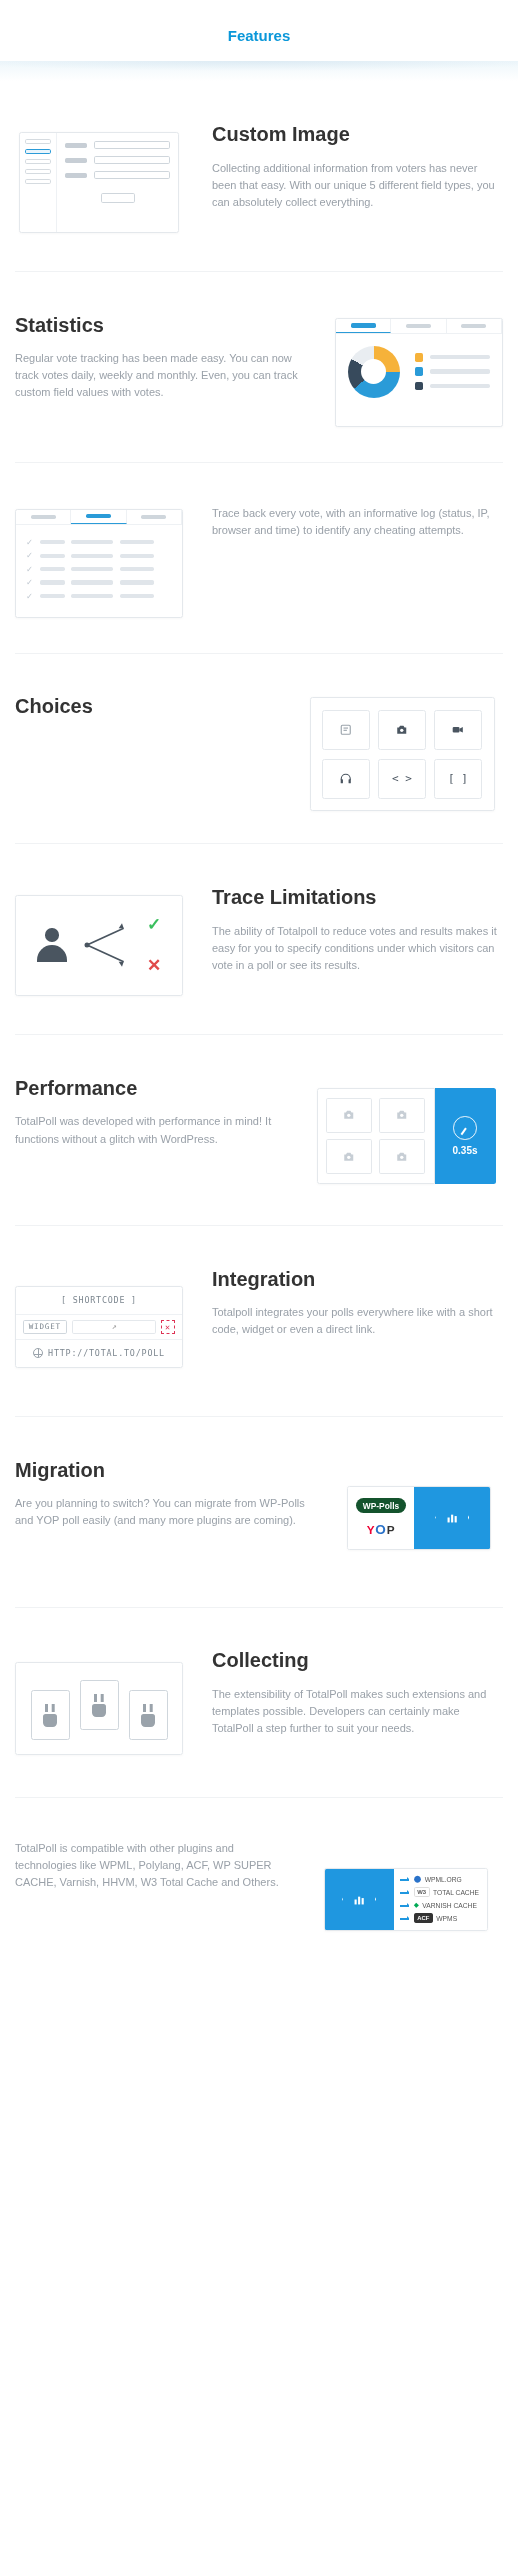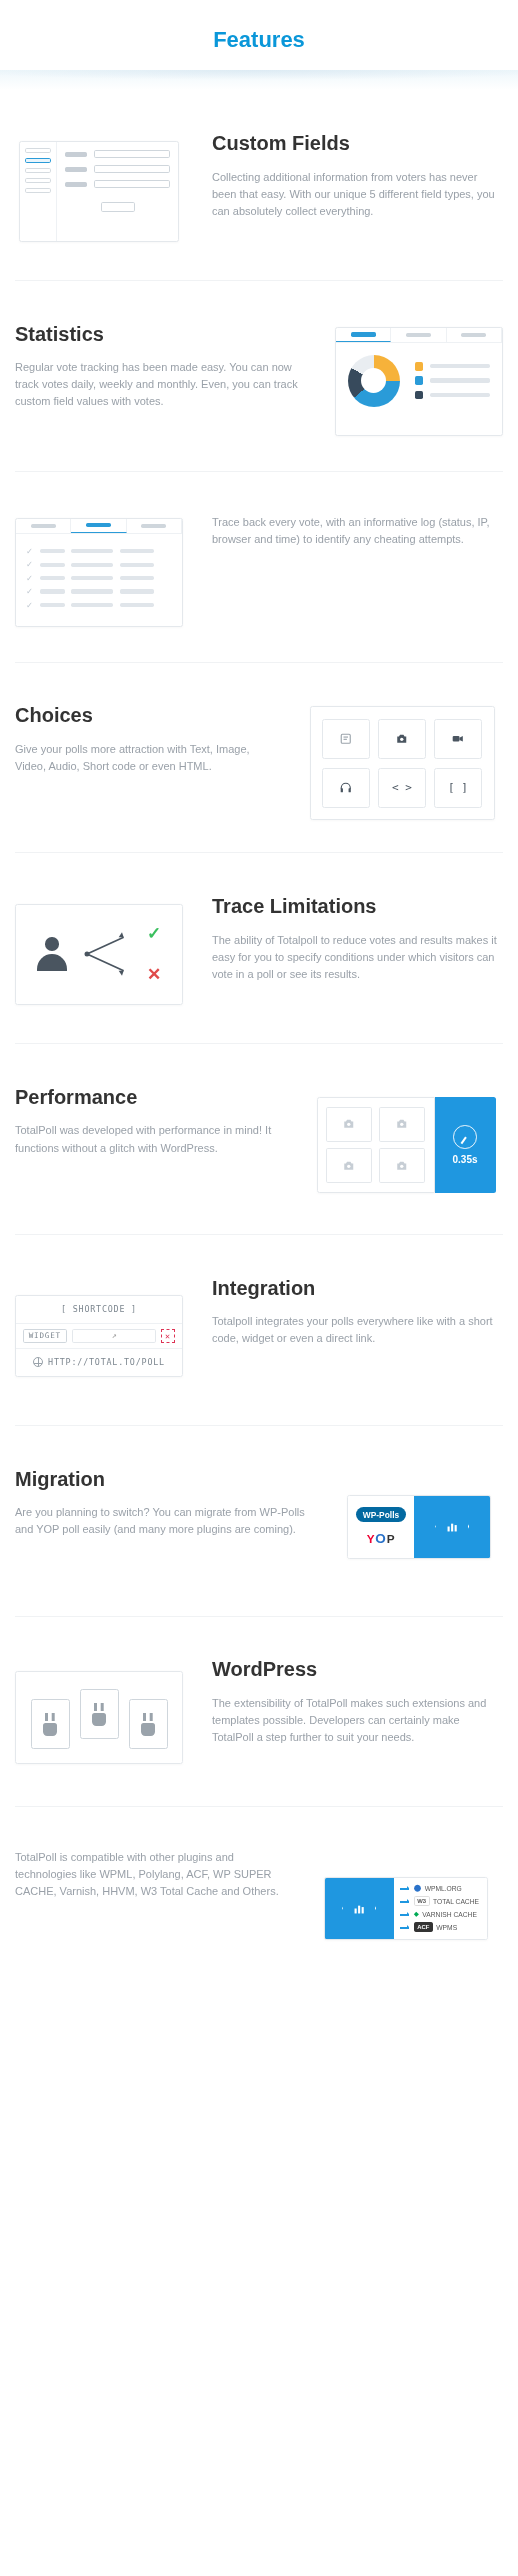--- a/index.html
+++ b/index.html
@@ -1,17 +1,17 @@
 <!DOCTYPE html>
 <html style="font-size:13.5px"><head>
 <meta charset="utf-8">
 <style>
   * { box-sizing: border-box; margin: 0; padding: 0; }
   body { font-family: -apple-system, BlinkMacSystemFont, "Segoe UI", Arial, sans-serif; background: #fff; width: 518px; margin: 0 auto; color: #333; }
-  .page-title { color: #0a97d9; font-size: 22px; font-weight: 700; text-align: center; padding: 27px 0 17px; }
+  .page-title { color: #0a97d9; font-size: 15px; font-weight: 700; text-align: center; padding: 27px 0 17px; }
   .divider-wave { height: 20px; background: linear-gradient(to bottom, #eef7fb 0%, #fff 100%); position: relative; }
   .divider-wave::after { content:""; position:absolute; inset:0; background: radial-gradient(ellipse 60% 10px at 50% 0, rgba(200,220,235,0.45), transparent); }
 
   .feature { display: flex; gap: 29px; padding: 42px 15px 30px; align-items: flex-start; }
   .feature.reverse { flex-direction: row-reverse; }
   .feature .illus { flex: 0 0 168px; height: 118px; display:flex; align-items:center; justify-content:center; }
   .feature .text { flex: 1; }
   .feature h2 { font-size: 20px; font-weight: 700; color: #333; margin-bottom: 13.5px; }
   .feature p { font-size: 11px; line-height: 1.55; color: #9aa1a9; }
   .sep { height: 0.8px; background: #f0f2f4; margin: 0 15px; }
@@ -84,21 +84,21 @@
   .ig-widget{ display:flex; align-items:center; justify-content:space-between; padding:5px 6.7px; gap:5px;}
   .ig-widget .lab{ font-size:7.6px; border:0.8px solid #d0d7dd; padding:1.7px 5px; border-radius:1.7px; color:#7c868f;}
   .ig-widget .mid{ flex:1; height:13.5px; border:0.8px solid #e4e8ec; border-radius:1.7px; position:relative;}
   .ig-widget .mid::after{ content:"↖"; position:absolute; left:50%; top:0; font-size:8.4px; color:#999; transform:translate(-50%,0) scaleX(-1);}
   .ig-widget .x{ font-size:8.4px; color:#d35; border:0.8px dashed #d35; padding:0.8px 3.4px;}
 
   
   .mg-box { display:flex; align-items:stretch; border:0.8px solid #e4e8ec; border-radius:2.5px; overflow:hidden; box-shadow:0 0.8px 2.5px rgba(0,0,0,0.03);}
   .mg-left{ padding:11.8px 8.4px; display:flex; flex-direction:column; gap:8.4px; align-items:center; justify-content:center; background:#fff;}
   .badge{ font-size:8.4px; font-weight:700; padding:2.5px 6.7px; border-radius:8.4px; color:#fff;}
-  .badge.wp{ background:#0369a1;}
+  .badge.wp{ background:#14532d;}
   .yop{ font-size:11.8px; font-weight:800; letter-spacing:0.8px; }
   .yop .y{color:#e03; } .yop .o{color:#2a72c9; font-size:13.5px;} .yop .p{color:#333;}
   .mg-right{ width:76px; background:#1f97e0; display:flex; align-items:center; justify-content:center; position:relative;}
   .mg-right::before{ content:""; position:absolute; left:-8.4px; top:50%; transform:translateY(-50%); border:8.4px solid transparent; border-right-color:#1f97e0;}
   .hex{ width:34px;height:34px; background:rgba(255,255,255,0); border:1.7px solid #fff; position:relative; clip-path: polygon(25% 5%, 75% 5%, 100% 50%, 75% 95%, 25% 95%, 0 50%); display:flex; align-items:center; justify-content:center;}
   .hex svg{ width:17px;height:17px;}
 
   
   .ex-box{ width:168px; height:93px; border:0.8px solid #e4e8ec; border-radius:2.5px; display:flex; align-items:flex-end; justify-content:center; gap:10px; padding-bottom:13.5px; box-shadow:0 0.8px 2.5px rgba(0,0,0,0.03);}
   .ex-cell{ width:39px; height:50px; border:1.7px solid #cfd6dc; border-radius:2.5px; display:flex; align-items:center; justify-content:center;}
@@ -150,21 +150,21 @@
           </div>
         <div class="cf-row">
             <div class="cf-label"></div>
             <div class="cf-input"></div>
           </div>
         <div class="cf-btn"></div>
       </div>
     </div>
   </div>
   <div class="text">
-    <h2>Custom Fields</h2>
+    <h2>Custom Image</h2>
     <p>Collecting additional information from voters has never been that easy. With our unique 5 different field types, you can absolutely collect everything.</p>
   </div>
 </section>
 <div class="sep"></div>
 
 <section class="feature reverse">
   <div class="illus">
     <div class="st-win">
       <div class="st-tabs">
         <div class="st-tab active">
@@ -285,21 +285,20 @@
             <rect x="3" y="13" width="4" height="7" rx="1" fill="#4a5560"></rect>
             <rect x="17" y="13" width="4" height="7" rx="1" fill="#4a5560"></rect>
           </svg>
         </div>
       <div class="ch-cell" style="font-family:monospace;font-size:11px;color:#4a5560">&lt;&nbsp;&gt;</div>
       <div class="ch-cell" style="font-family:monospace;font-size:11px;color:#4a5560">[&nbsp;]</div>
     </div>
   </div>
   <div class="text">
     <h2>Choices</h2>
-    <p>Give your polls more attraction with Text, Image, Video, Audio, Short code or even HTML.</p>
   </div>
 </section>
 <div class="sep"></div>
 
 <section class="feature">
   <div class="illus">
     <div class="vl-box">
       <div class="person"></div>
       <div class="fork">
         <svg viewBox="0 0 60 60">
@@ -420,21 +419,21 @@
         </div>
       <div class="ex-cell" style="transform:translateY(-10px)">
           <div class="plug"></div>
         </div>
       <div class="ex-cell">
           <div class="plug"></div>
         </div>
     </div>
   </div>
   <div class="text">
-    <h2>WordPress</h2>
+    <h2>Collecting</h2>
     <p>The extensibility of TotalPoll makes such extensions and templates possible. Developers can certainly make TotalPoll a step further to suit your needs.</p>
   </div>
 </section>
 <div class="sep"></div>
 
 <section class="feature reverse">
   <div class="illus" style="flex-basis:194px">
     <div class="cp-box">
       <div class="cp-left">
         <div class="hex">

